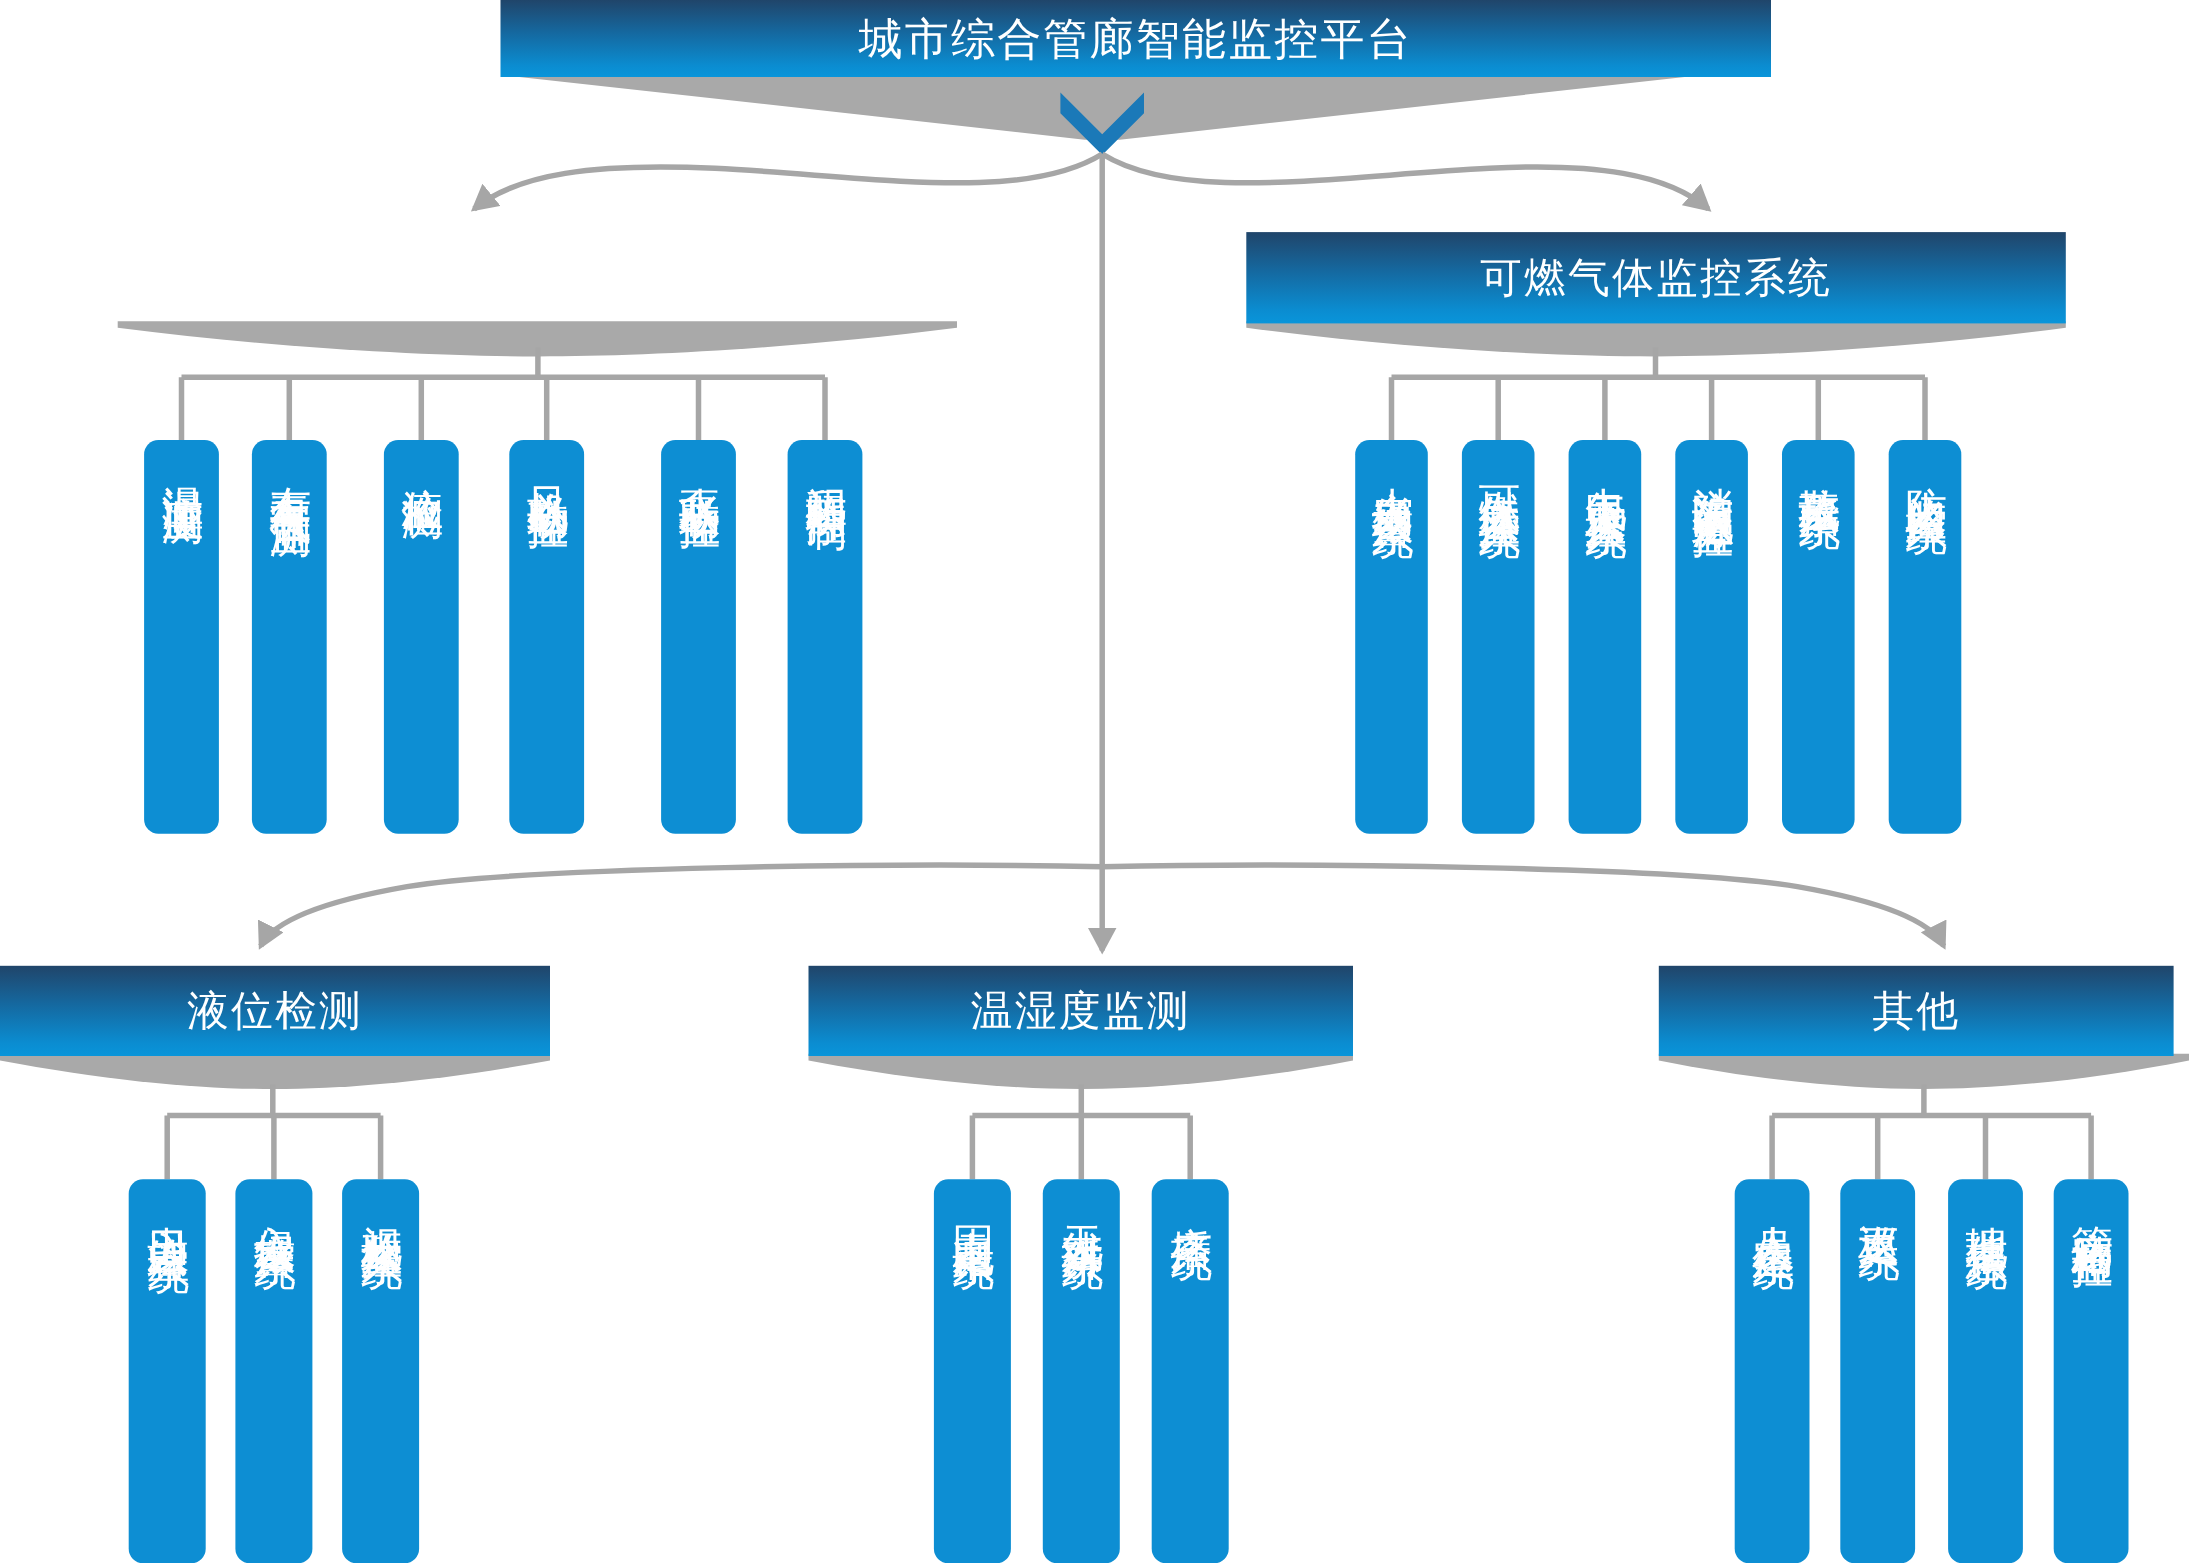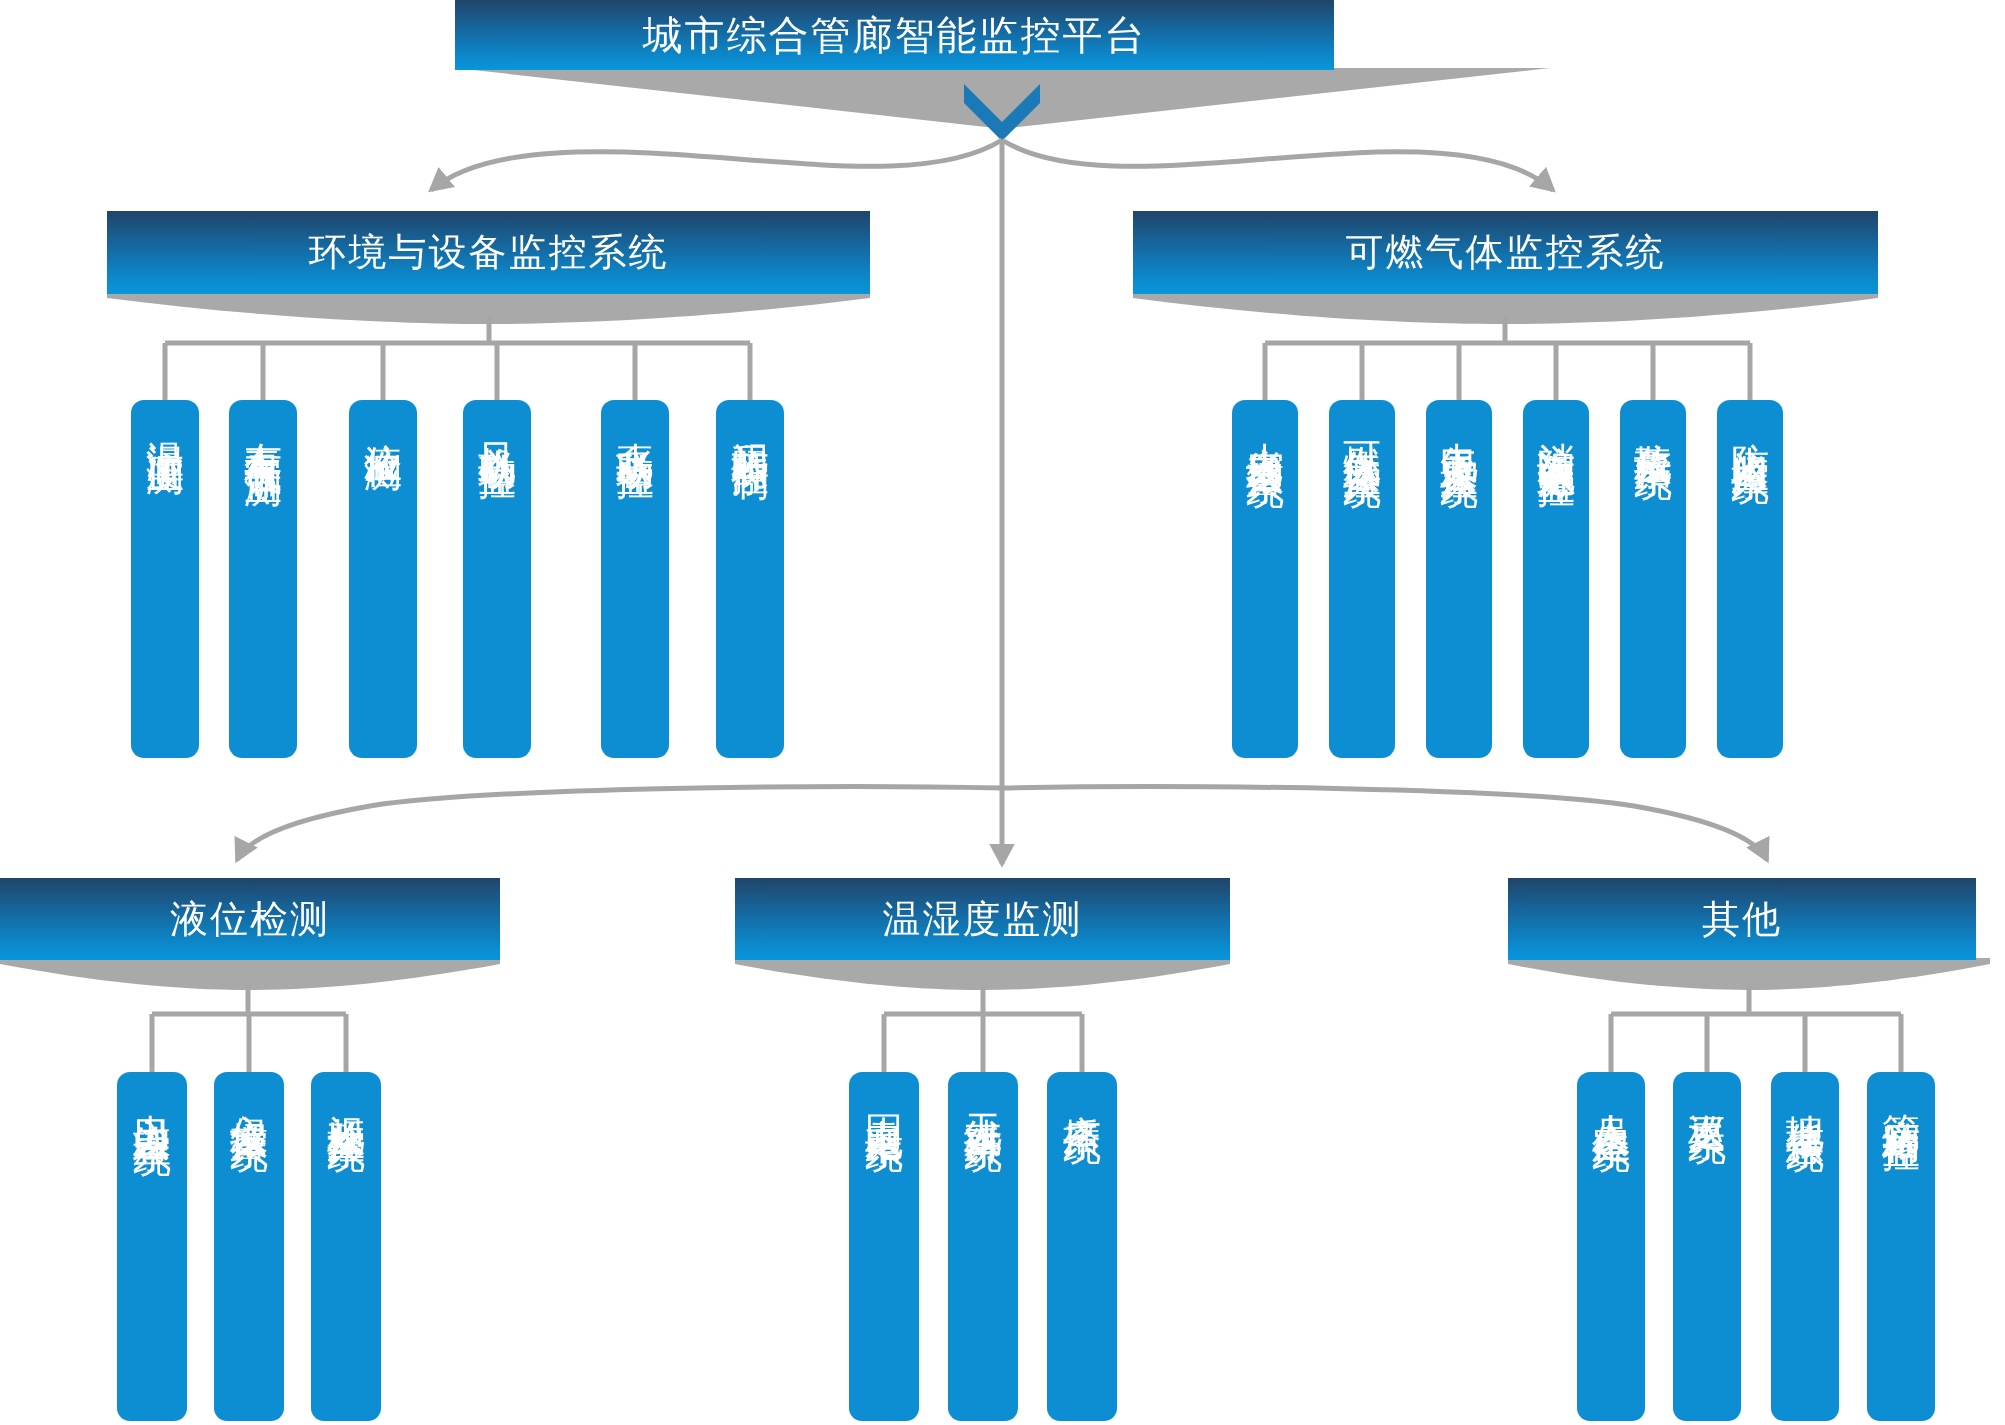--- a/index.html
+++ b/index.html
@@ -61,27 +61,24 @@
       <path d="M1505,316 V343 M1265,343 H1750 M1265,343 V400 M1362,343 V400 M1459,343 V400 M1556,343 V400 M1653,343 V400 M1750,343 V400"></path>
 
       <path d="M248,986 V1014 M152,1014 H346 M152,1014 V1072 M249,1014 V1072 M346,1014 V1072"></path>
 
       <path d="M983,986 V1014 M884,1014 H1082 M884,1014 V1072 M983,1014 V1072 M1082,1014 V1072"></path>
 
       <path d="M1749,986 V1014 M1611,1014 H1901 M1611,1014 V1072 M1707,1014 V1072 M1805,1014 V1072 M1901,1014 V1072"></path>
     </g>
   </svg>
 
-  <div class="banner root" style="left:455px;top:0;width:879px;height:70px;">
+  <div class="banner root" style="left:455px;top:0;width:1155px;height:70px;">
     <span>城市综合管廊智能监控平台</span>
   </div>
 
-  <div class="banner lvl2" style="left:107px;top:211px;width:763px;height:83px;">
-    <span>环境与设备监控系统</span>
-  </div>
 
   <div class="banner lvl2" style="left:1133px;top:211px;width:745px;height:83px;">
     <span>可燃气体监控系统</span>
   </div>
 
   <div class="banner lvl2" style="left:0;top:878px;width:500px;height:82px;">
     <span>液位检测</span>
   </div>
 
   <div class="banner lvl2" style="left:735px;top:878px;width:495px;height:82px;">

